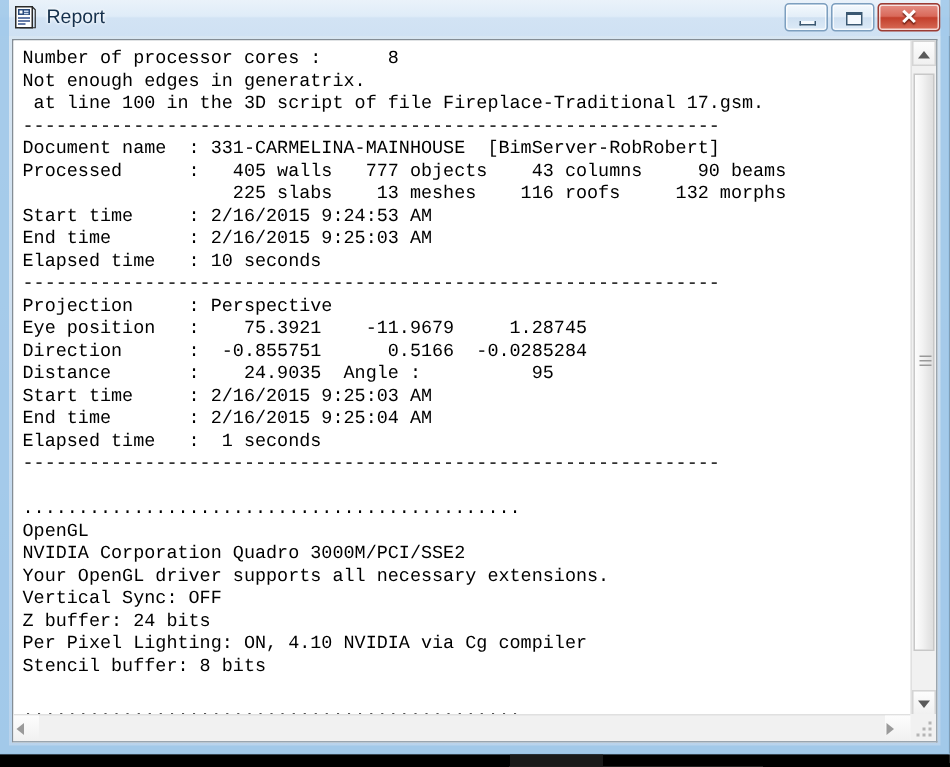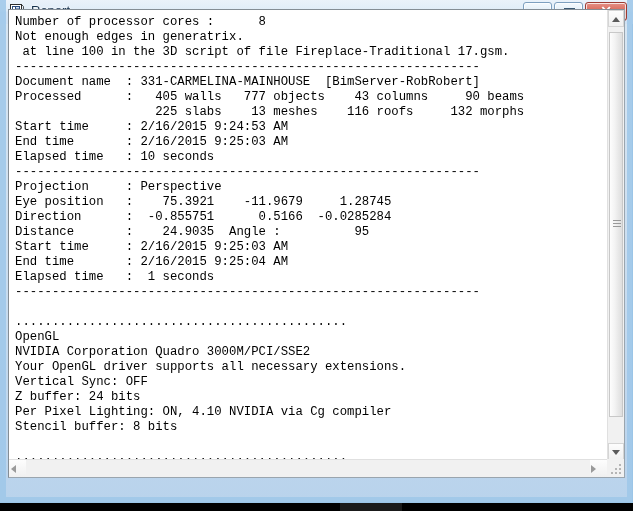--- a/index.html
+++ b/index.html
@@ -114,21 +114,21 @@
     font-weight: bold;
     line-height: 17px;
     text-align: center;
     font-family: "Liberation Sans", sans-serif;
     text-shadow: 0 1px 1px rgba(90,20,10,0.8);
   }
 
   
   #client {
     position: absolute;
-    left: 8px; top: 9px;
+    left: 8px; top: 26px;
     width: 617px;
     height: 469px;
     box-sizing: border-box;
     background: #ffffff;
     border: 1px solid #9aa5ae;
     border-top-color: #848d95;
     border-left-color: #848d95;
   }
   #textarea {
     position: absolute;

